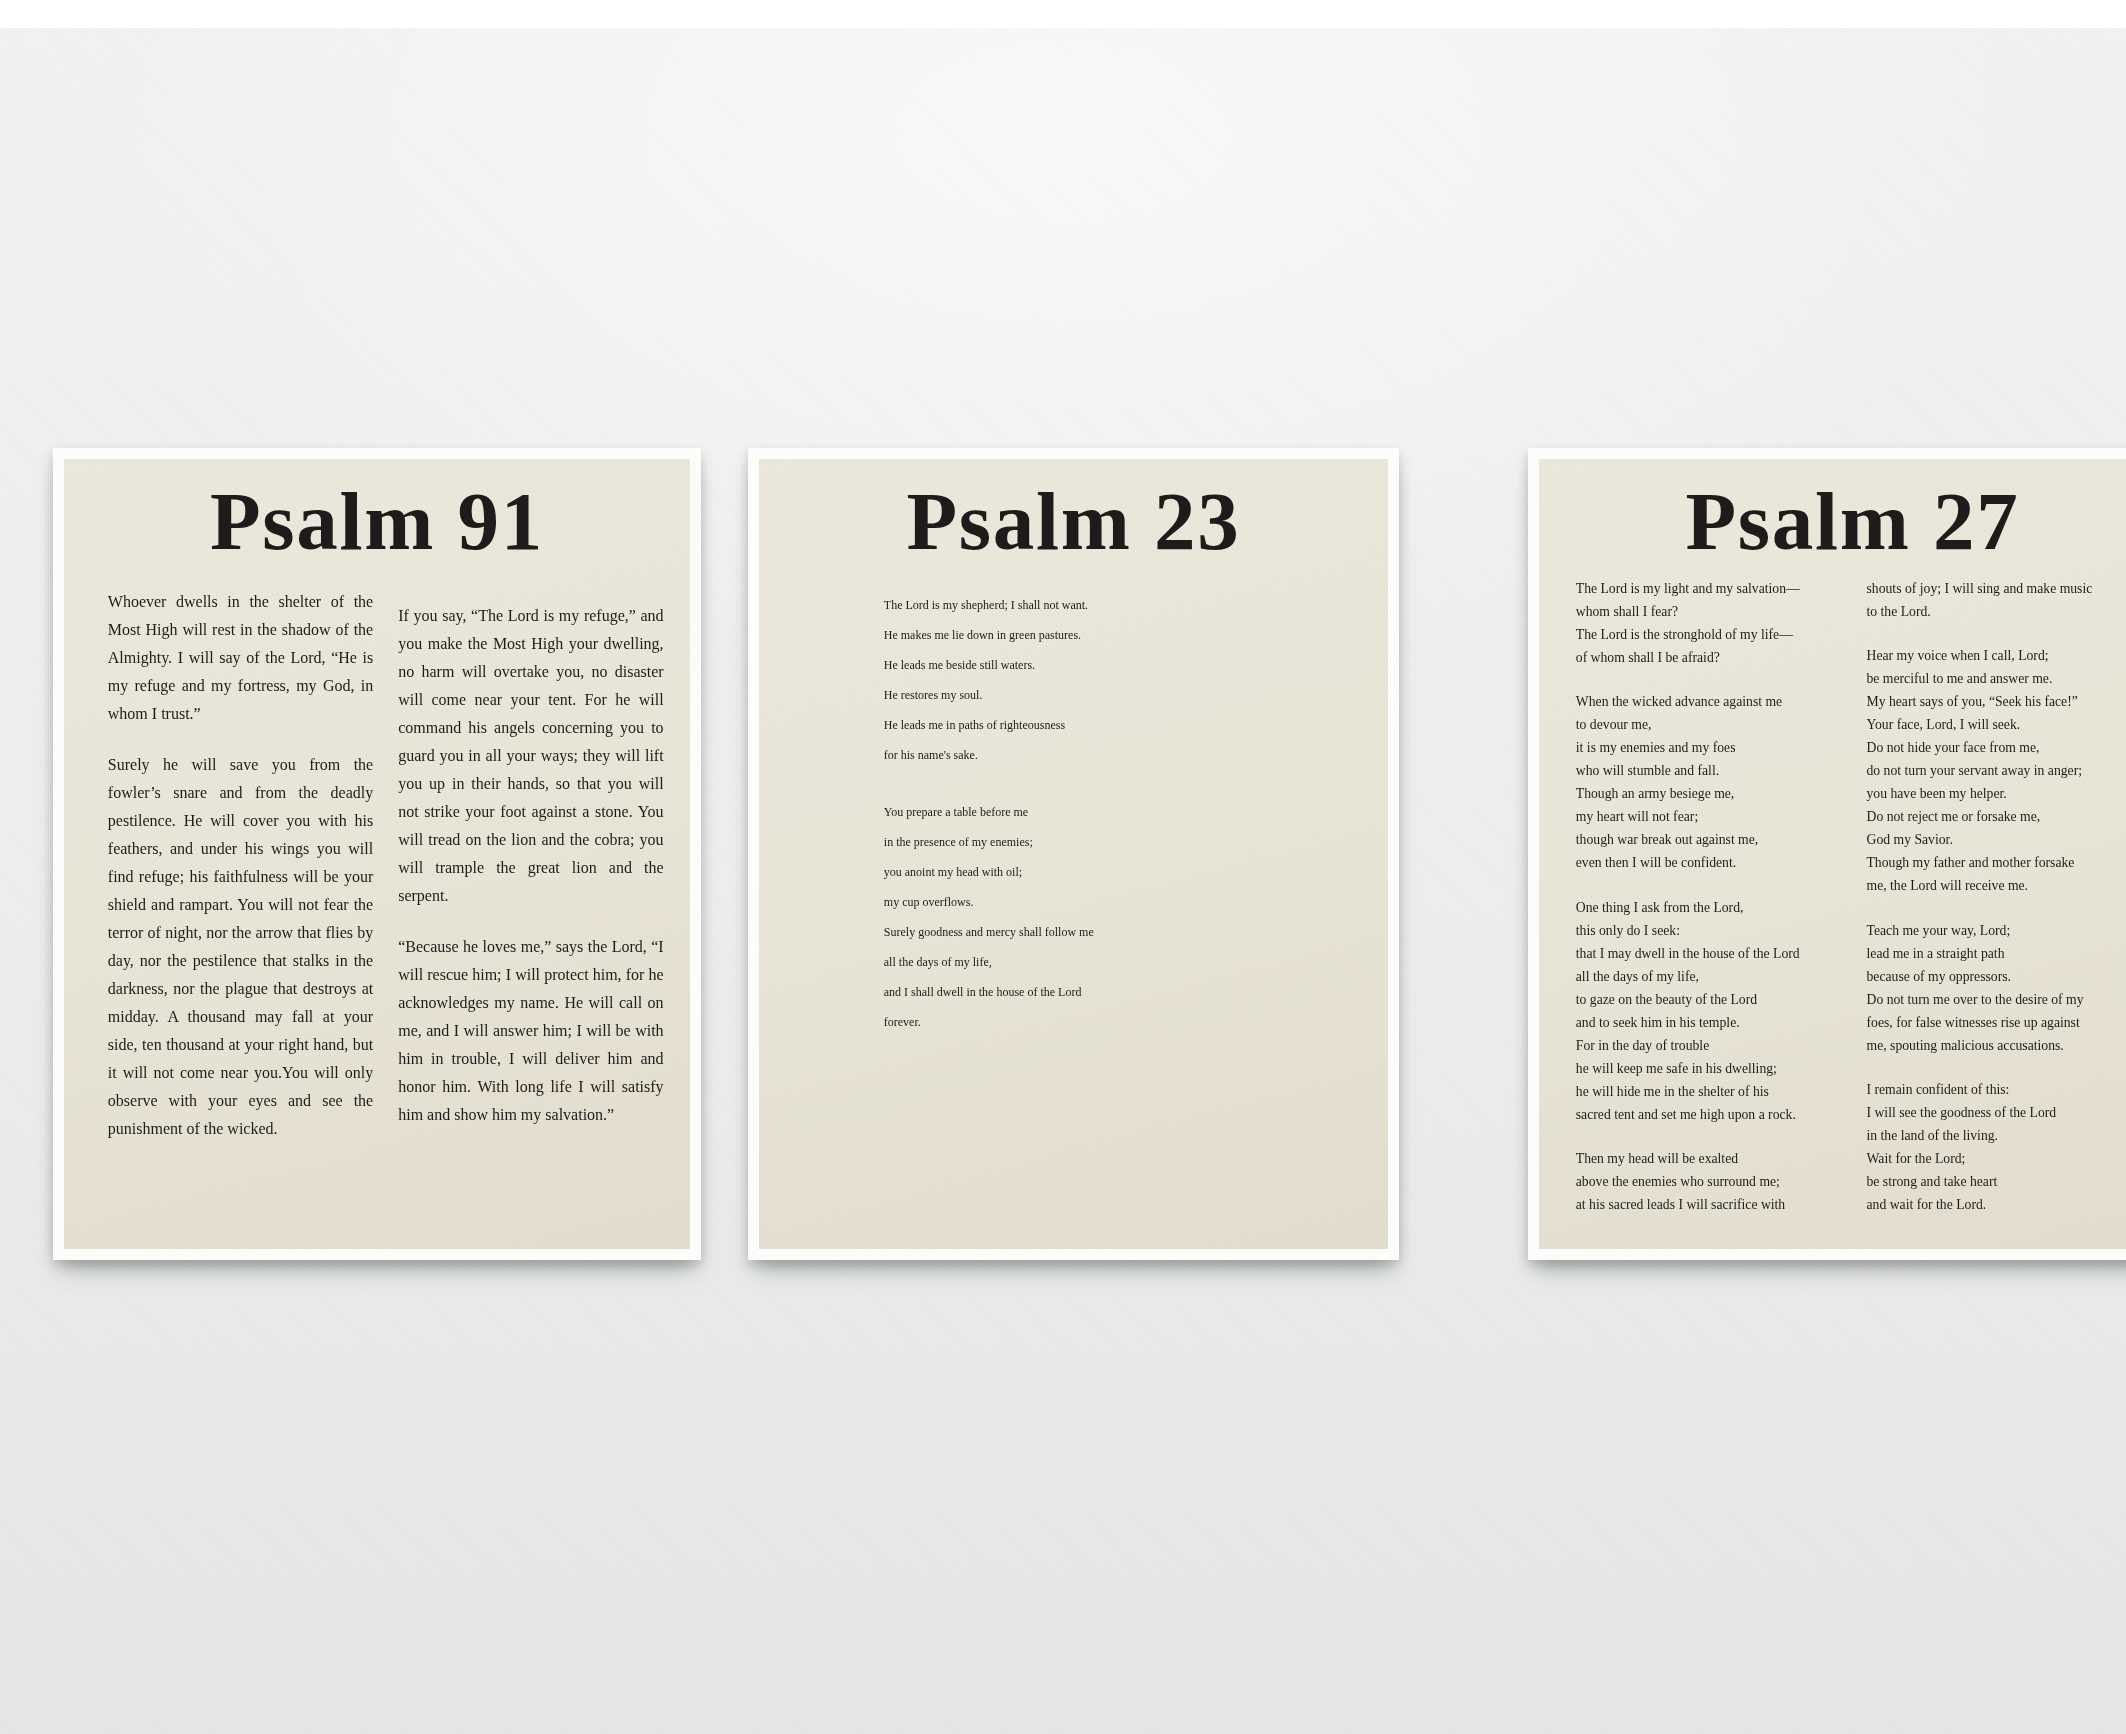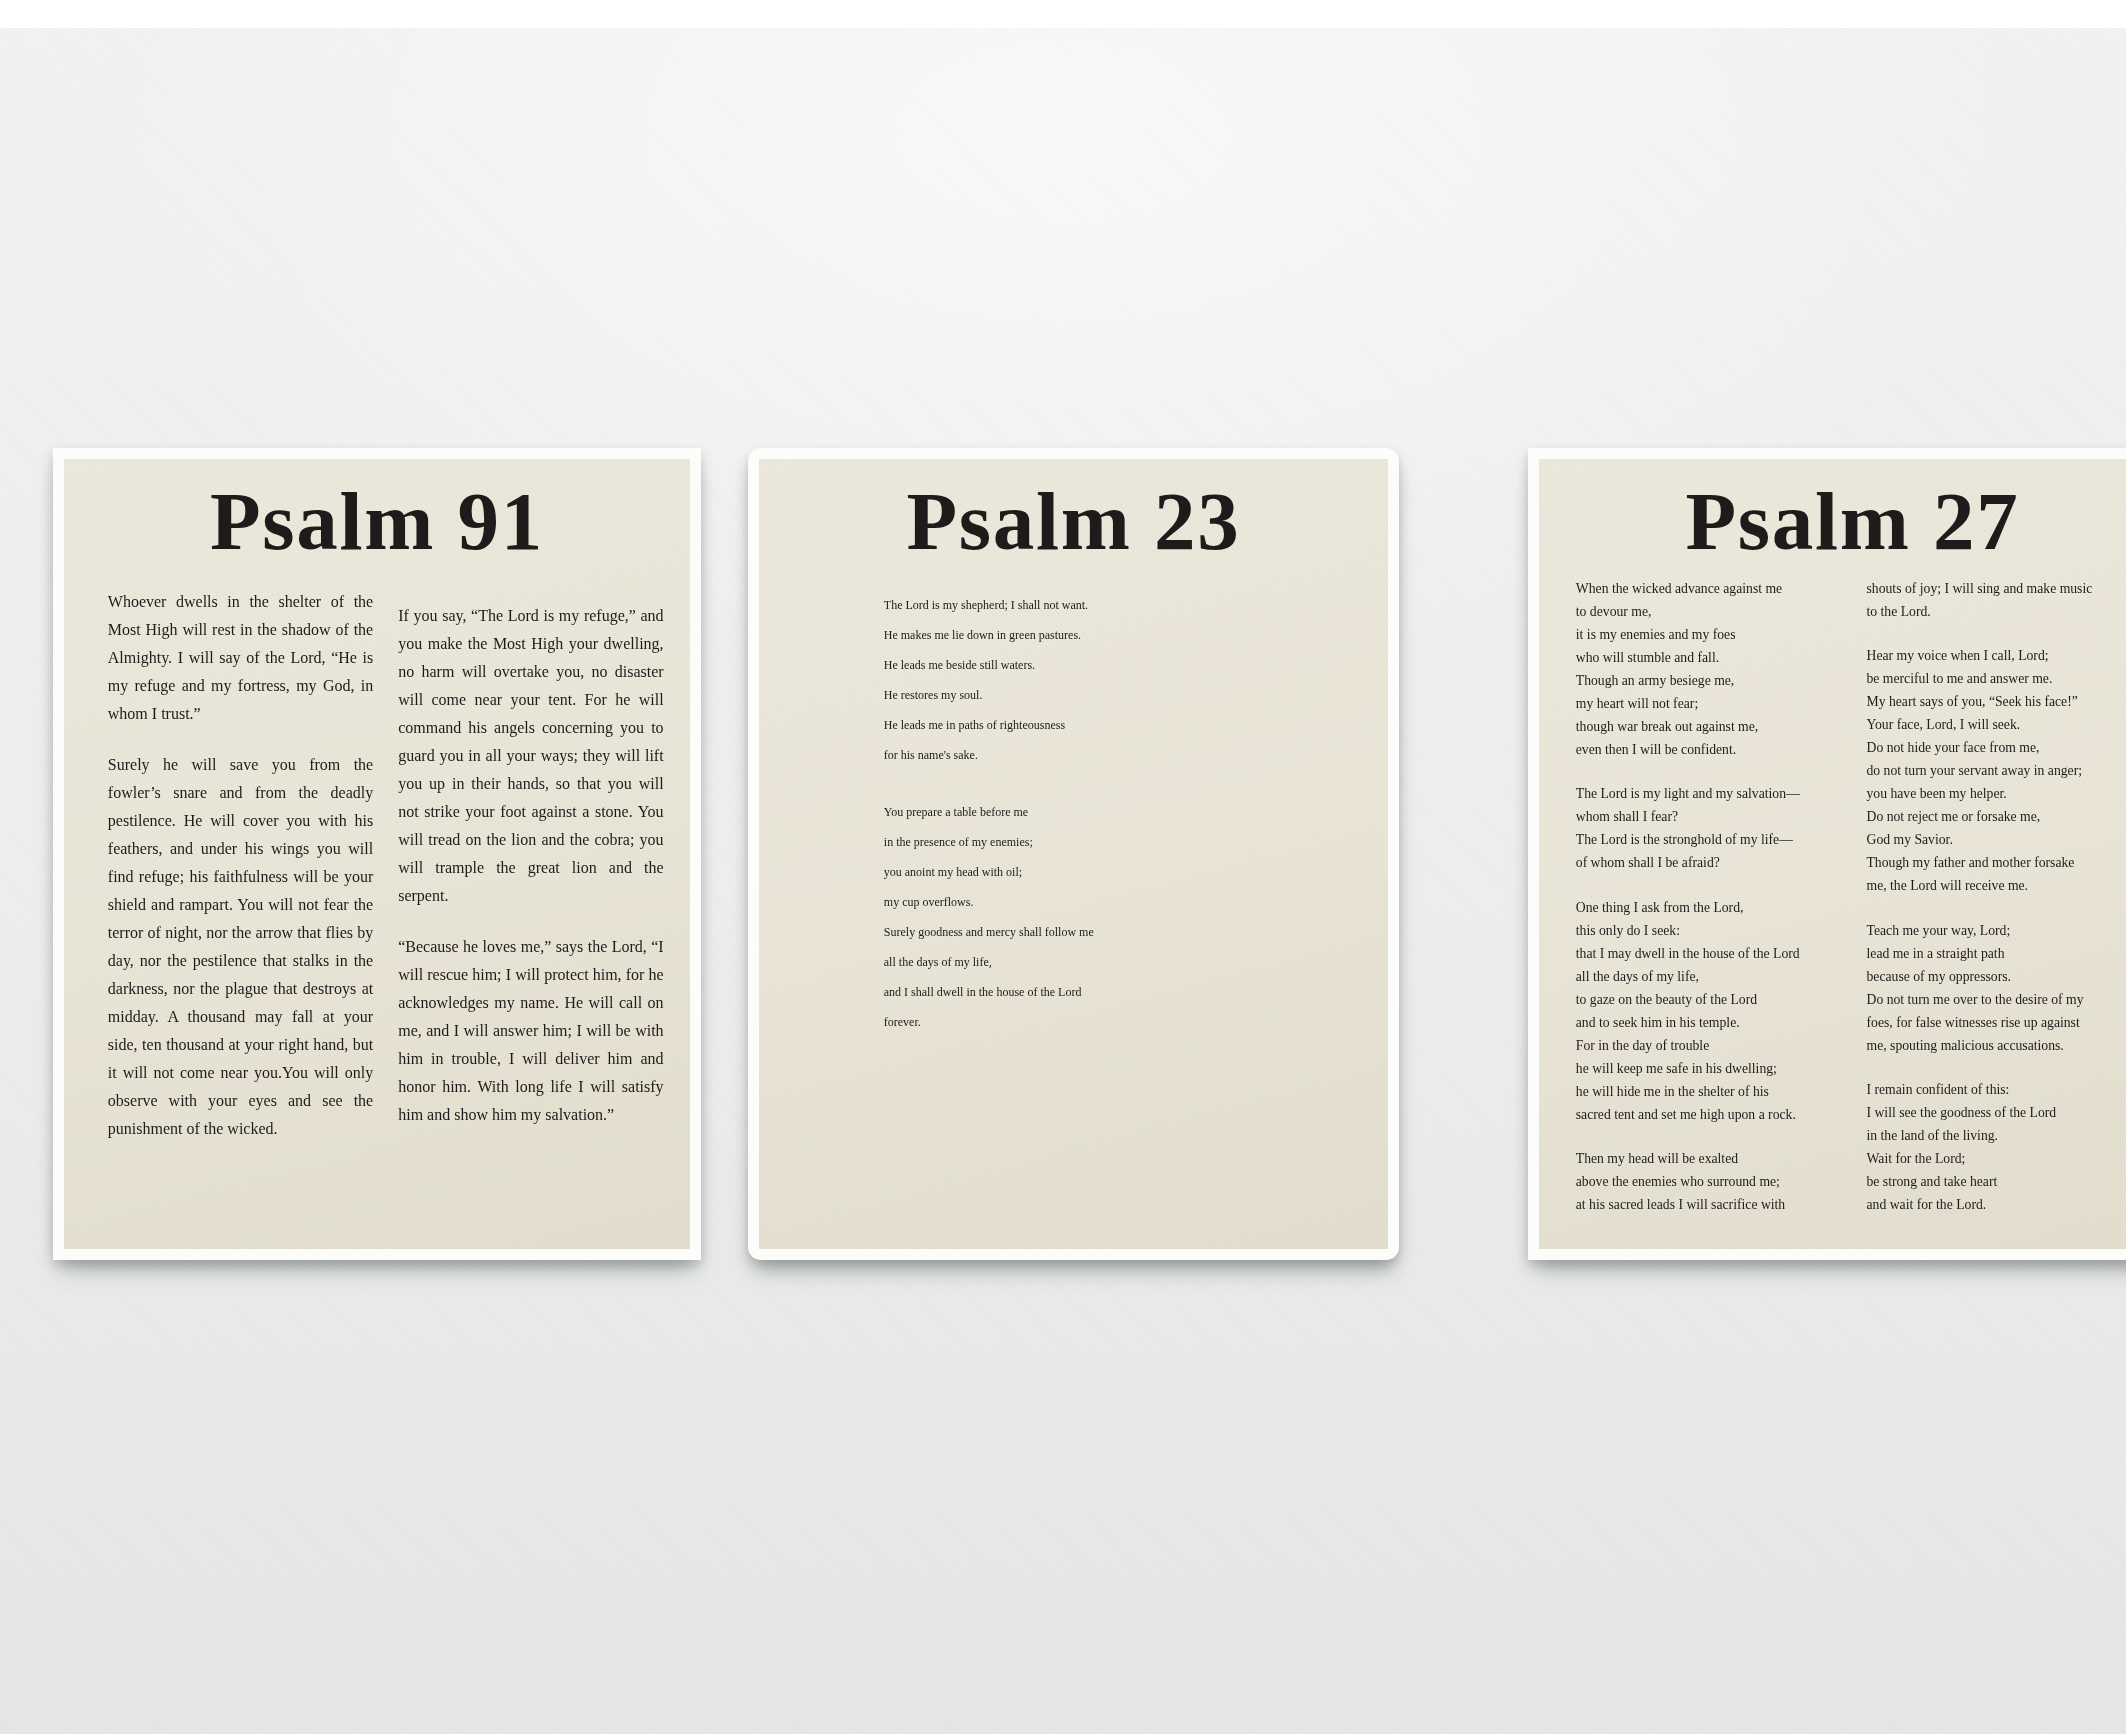--- a/index.html
+++ b/index.html
@@ -15,21 +15,21 @@
       radial-gradient(1412px 789px at 50% 6%, rgba(255,255,255,0.6), rgba(255,255,255,0) 70%),
       linear-gradient(180deg, #f1f2f2 0%, var(--wall) 50%, #e5e7e6 100%);
     margin-top: 28px;
   }
   .poster{
     position:absolute; top:420px; box-sizing:border-box;
     background:var(--mat); padding:10.8px;
     box-shadow: 0 15px 21.6px -6.6px rgba(100,105,105,0.55), 0 5px 10px rgba(100,105,105,0.28);
   }
   .p91{left:53px;  width:648px; height:812px;}
-  .p23{left:748px; width:651px; height:812px;border-radius:13px;}
+  .p23{left:748px; width:651px; height:812px;}
   .p27{left:1528px;width:649px; height:812px;}
   .paper{
     width:100%; height:100%; overflow:hidden; color:var(--text);
     background:
       repeating-linear-gradient(55deg, rgba(120,110,85,0.025) 0 1.7px, rgba(0,0,0,0) 1.7px 4.2px),
       repeating-linear-gradient(-35deg, rgba(255,255,255,0.05) 0 0.8px, rgba(255,255,255,0) 0.8px 3.3px),
       linear-gradient(165deg, #ece8dc 0%, var(--paper) 55%, #e2ddcd 100%);
   }
   .title{
     margin:21.6px 0 0; text-align:center; font-weight:700;
@@ -95,32 +95,32 @@
 forever.</p>
       </div>
     </div>
   </section>
 
   <section class="poster p27">
     <div class="paper">
       <h1 class="title">Psalm 27</h1>
       <div class="body">
         <div class="col">
+          <p class="stanza">The Lord is my light and my salvation—
+whom shall I fear?
+The Lord is the stronghold of my life—
+of whom shall I be afraid?</p>
           <p class="stanza">When the wicked advance against me
 to devour me,
 it is my enemies and my foes
 who will stumble and fall.
 Though an army besiege me,
 my heart will not fear;
 though war break out against me,
 even then I will be confident.</p>
-          <p class="stanza">The Lord is my light and my salvation—
-whom shall I fear?
-The Lord is the stronghold of my life—
-of whom shall I be afraid?</p>
           <p class="stanza">One thing I ask from the Lord,
 this only do I seek:
 that I may dwell in the house of the Lord
 all the days of my life,
 to gaze on the beauty of the Lord
 and to seek him in his temple.
 For in the day of trouble
 he will keep me safe in his dwelling;
 he will hide me in the shelter of his
 sacred tent and set me high upon a rock.</p>

